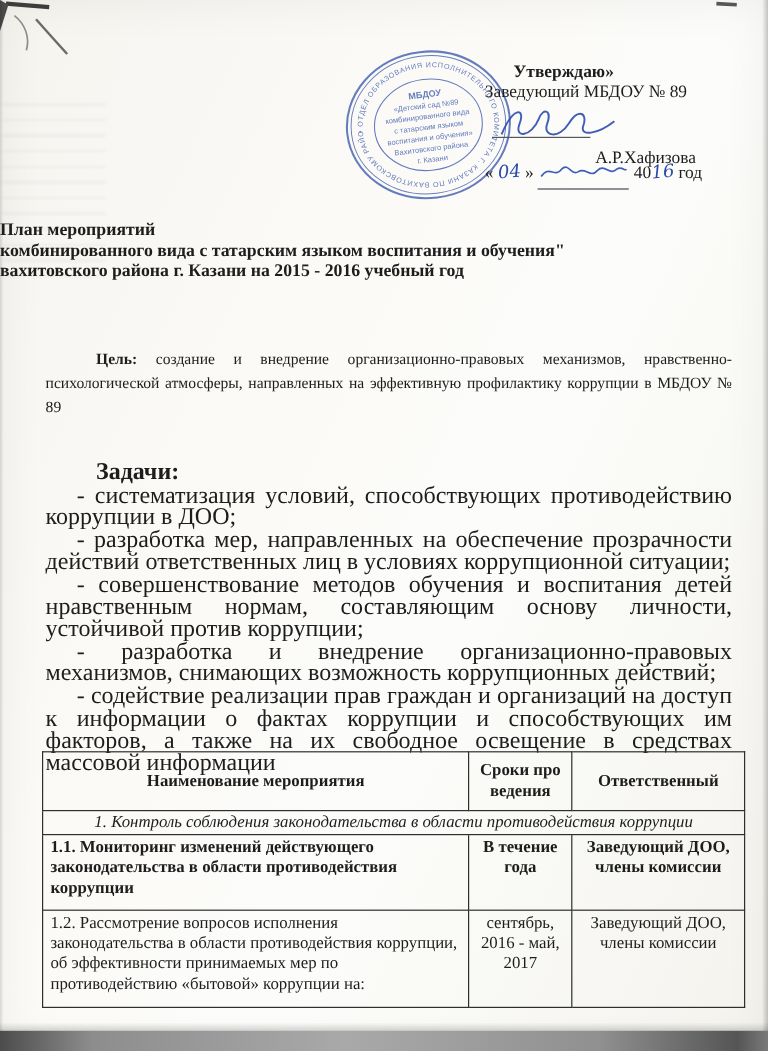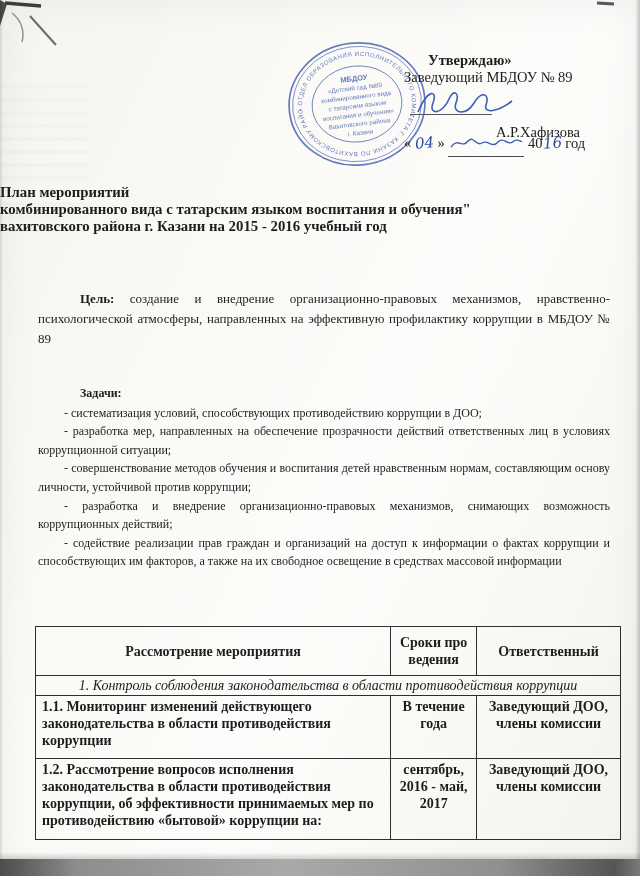--- a/index.html
+++ b/index.html
@@ -30,32 +30,32 @@
   .sig-line{position:absolute;left:6px;top:26px;width:82px;border-bottom:1px solid #55565c;}
   .sig{position:absolute;left:10px;top:-4px;}
   .sig-name{position:absolute;left:92px;top:36px;text-align:right;}
   .dateline{position:relative;margin-top:6px;white-space:nowrap;font-size:14.5px;}
   .hand{font-family:"DejaVu Serif",serif;font-style:italic;color:#2a4aa6;display:inline-block;transform:rotate(-5deg);font-size:15px;}
   .month{display:inline-block;border-bottom:1px solid #4a4b52;vertical-align:-4px;}
   
   .title{position:absolute;left:0;top:184px;width:640px;font-weight:bold;font-size:14.8px;line-height:17px;}
   
   .goal{position:absolute;left:38px;top:276px;width:572px;font-size:13px;line-height:20px;text-align:justify;text-indent:42px;}
-  .tasks{position:absolute;left:38px;top:384px;width:572px;font-size:12px;line-height:18.6px;text-align:justify;}
+  .tasks{position:absolute;left:38px;top:384px;width:572px;font-size:20px;line-height:18.6px;text-align:justify;}
   .tasks p{margin:0;text-indent:26px;}
   .tasks .tlabel{text-indent:42px;font-weight:bold;margin-bottom:1px;}
   
   .plan{position:absolute;left:35px;top:626px;width:586px;border-collapse:collapse;font-size:14px;line-height:17px;}
   .plan td,.plan th{border:1.2px solid #2e2e2e;padding:2px 6px;vertical-align:top;}
   .plan thead th{font-weight:bold;text-align:center;vertical-align:middle;height:44px;}
   .th-period{word-break:break-all;}
   .section-row td{font-weight:normal;font-style:italic;text-align:center;padding:1px 4px;}
   .cell-center{text-align:center;}
   .r1 td{height:58px;font-weight:bold;}
-  .r2 td{height:76px;font-weight:bold;}
+  .r2 td{height:76px;}
 </style>
 </head>
 <body>
 
 <div class="page">
 
   <svg class="marks" width="90" height="60" viewBox="0 0 90 60">
     <path d="M5,3 L41,6" stroke="#3d3d3d" stroke-width="3.5" fill="none"></path>
     <path d="M30,16 C38,25 46,34 56,45" stroke="#6a6a6a" stroke-width="2" fill="none"></path>
     <path d="M12,13 C21,20 25,31 22,42" stroke="#8d8d8d" stroke-width="1.4" fill="none"></path>
@@ -125,21 +125,21 @@
   </div>
 
   <table class="plan">
     <colgroup>
       <col style="width:356px">
       <col style="width:86px">
       <col style="width:144px">
     </colgroup>
     <thead>
       <tr>
-        <th>Рассмотрение мероприятия</th>
+        <th>Наименование мероприятия</th>
         <th class="th-period">Сроки проведения</th>
         <th>Ответственный</th>
       </tr>
     </thead>
     <tbody>
       <tr class="section-row">
         <td colspan="3">1. Контроль соблюдения законодательства в области противодействия коррупции</td>
       </tr>
       <tr class="r1">
         <td>1.1. Мониторинг изменений действующего законодательства в области противодействия коррупции</td>

